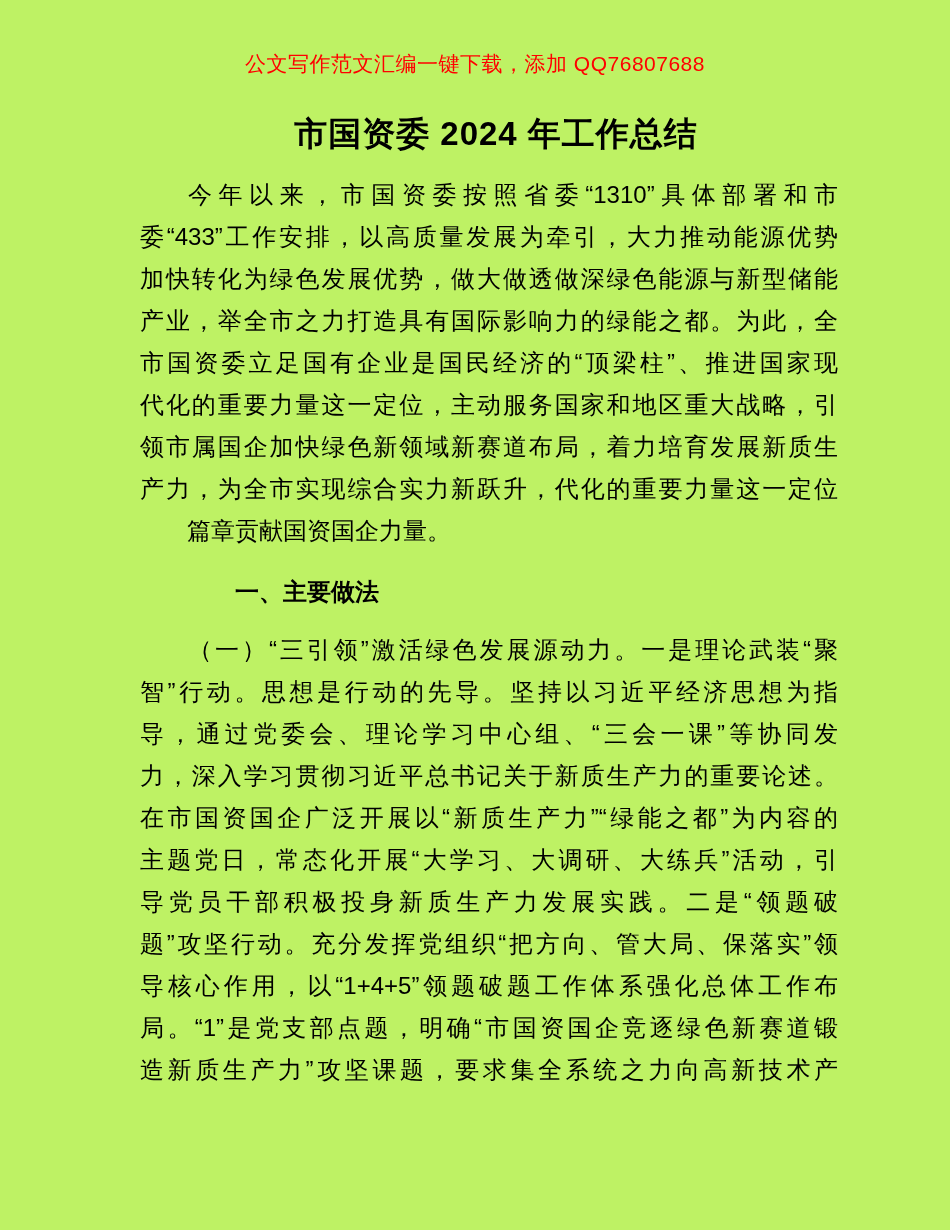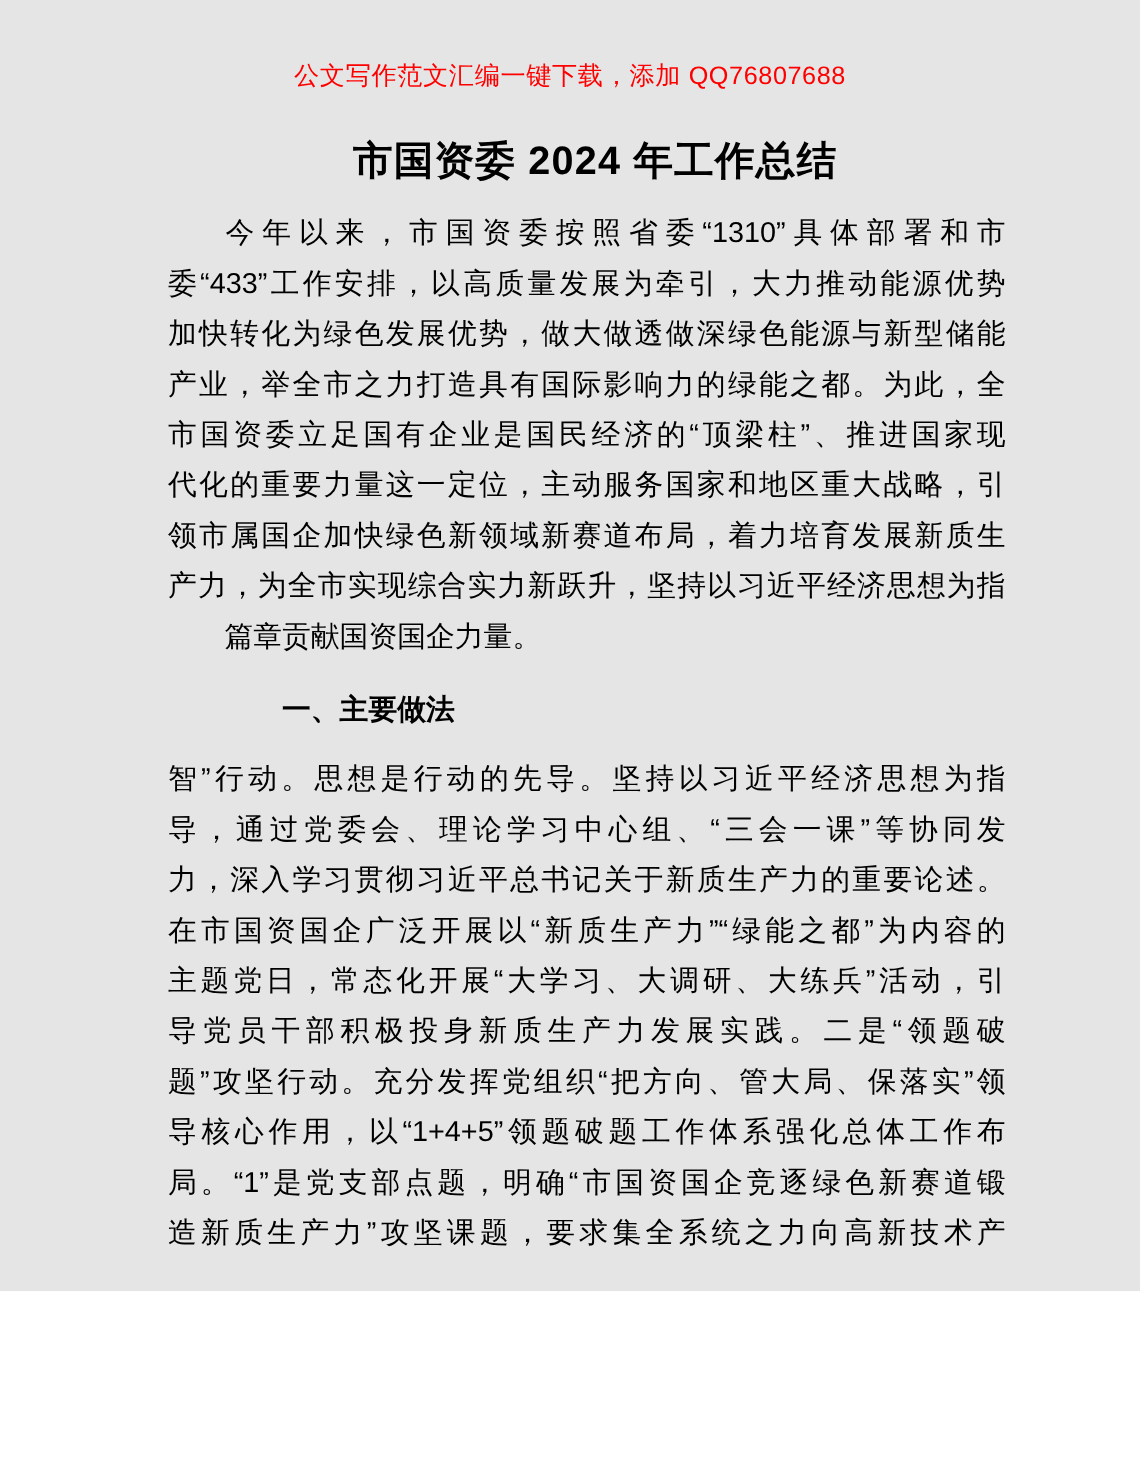--- a/index.html
+++ b/index.html
@@ -4,22 +4,22 @@
 <style>
   html, body {
     margin: 0;
     padding: 0;
     background: #ffffff;
   }
   .page {
     position: relative;
     box-sizing: border-box;
     width: 950px;
-    height: 1076px;
-    background: #e5e5e5;
+    height: 1230px;
+    background: #bef264;
     padding-top: 50px;
     font-family: "Liberation Sans", sans-serif;
     color: #000000;
     overflow: hidden;
   }
   .notice {
     font-size: 21px;
     line-height: 28px;
     text-align: center;
     font-weight: 400;
@@ -70,27 +70,28 @@
   <div class="title">市国资委 2024 年工作总结</div>
   <div class="content" id="doc-content">
       <div class="block paragraph">
         <div class="line first">今年以来，市国资委按照省委“1310”具体部署和市</div>
         <div class="line">委“433”工作安排，以高质量发展为牵引，大力推动能源优势</div>
         <div class="line">加快转化为绿色发展优势，做大做透做深绿色能源与新型储能</div>
         <div class="line">产业，举全市之力打造具有国际影响力的绿能之都。为此，全</div>
         <div class="line">市国资委立足国有企业是国民经济的“顶梁柱”、推进国家现</div>
         <div class="line">代化的重要力量这一定位，主动服务国家和地区重大战略，引</div>
         <div class="line">领市属国企加快绿色新领域新赛道布局，着力培育发展新质生</div>
-        <div class="line">产力，为全市实现综合实力新跃升，坚持以习近平经济思想为指</div>
+        <div class="line">产力，为全市实现综合实力新跃升，代化的重要力量这一定位</div>
         <div class="line lastline">篇章贡献国资国企力量。</div>
       </div>
       <div class="block heading">
         <div class="line first lastline">一、主要做法</div>
       </div>
       <div class="block paragraph">
+        <div class="line first">（一）“三引领”激活绿色发展源动力。一是理论武装“聚</div>
         <div class="line">智”行动。思想是行动的先导。坚持以习近平经济思想为指</div>
         <div class="line">导，通过党委会、理论学习中心组、“三会一课”等协同发</div>
         <div class="line">力，深入学习贯彻习近平总书记关于新质生产力的重要论述。</div>
         <div class="line">在市国资国企广泛开展以“新质生产力”“绿能之都”为内容的</div>
         <div class="line">主题党日，常态化开展“大学习、大调研、大练兵”活动，引</div>
         <div class="line">导党员干部积极投身新质生产力发展实践。二是“领题破</div>
         <div class="line">题”攻坚行动。充分发挥党组织“把方向、管大局、保落实”领</div>
         <div class="line">导核心作用，以“1+4+5”领题破题工作体系强化总体工作布</div>
         <div class="line">局。“1”是党支部点题，明确“市国资国企竞逐绿色新赛道锻</div>
         <div class="line">造新质生产力”攻坚课题，要求集全系统之力向高新技术产</div>

